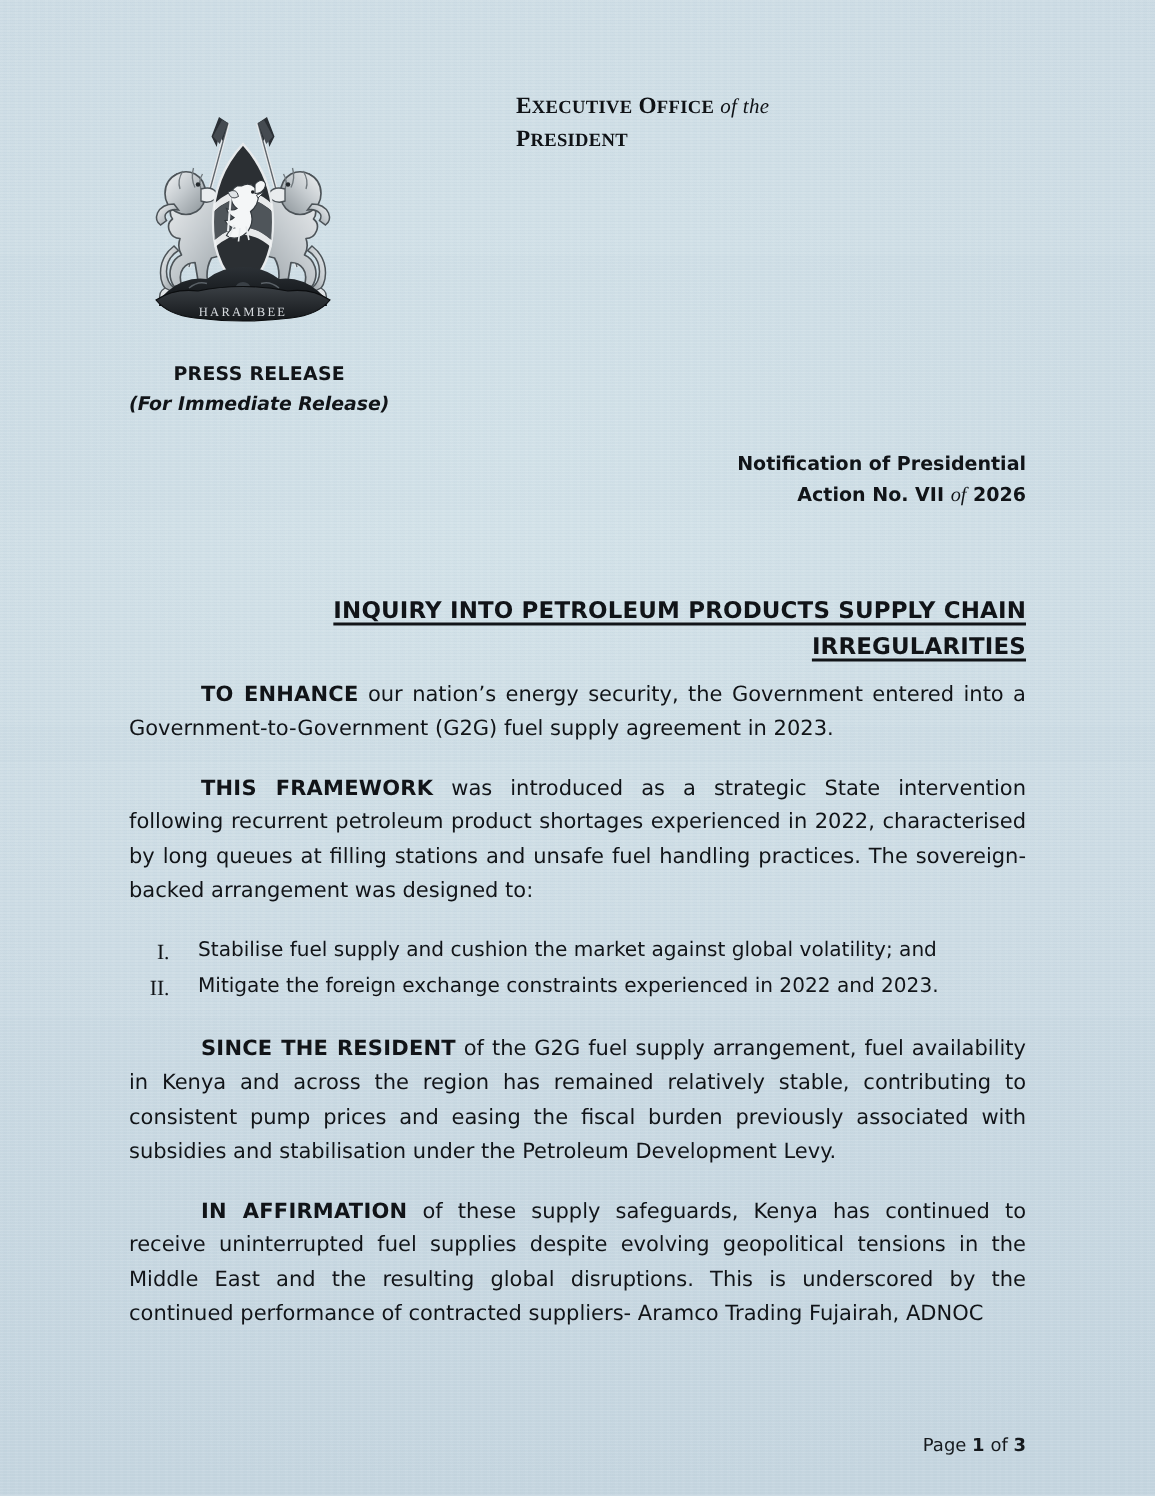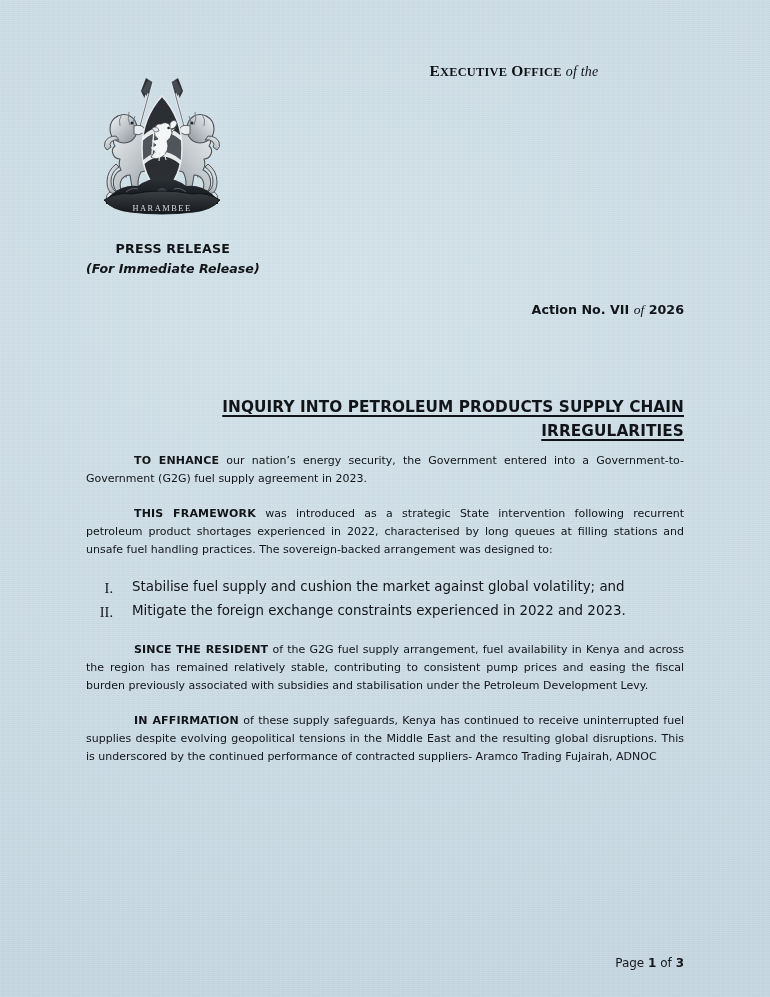--- a/index.html
+++ b/index.html
@@ -42,21 +42,21 @@
       radial-gradient(ellipse 1000px 700px at 45% 30%, #d4e3ea 0%, #cddce5 55%, #c7d7e1 100%);
     box-sizing: border-box;
   }
 
   
   .eop-title {
     position: absolute;
     top: 60px;
     right: 86px;
     width: 340px;
-    text-align: center;
+    text-align: left;
     font-family: "Liberation Serif", serif;
     font-weight: bold;
     font-size: 15.5px;
     letter-spacing: 0.2px;
     line-height: 1.42;
     color: #0f1216;
   }
   .eop-title .smallcaps-first { font-size: 15.5px; }
   .eop-title .sc { font-size: 12.4px; }
   .eop-title .ofthe {
@@ -134,21 +134,21 @@
   .body-area {
     position: absolute;
     left: 86px;
     top: 452px;
     width: 598px;
   }
   p.para {
     margin: 0 0 17px 0;
     text-align: justify;
     text-justify: inter-word;
-    font-size: 11px;
+    font-size: 14px;
     line-height: 1.63;
     text-indent: 48px;
   }
   p.para:last-child { margin-bottom: 2px; }
   p.para b { font-weight: bold; letter-spacing: 0.15px; }
 
   ol.roman-list {
     list-style: none;
     margin: 0 0 17px 0;
     padding: 0;
@@ -288,28 +288,32 @@
       </g>
     </svg>
   </div>
 
   <div class="eop-title">
     <div>
       <span class="smallcaps-first">E</span><span class="sc">XECUTIVE</span>
       <span class="smallcaps-first">O</span><span class="sc">FFICE</span>
       <span class="ofthe">of the</span>
     </div>
+    <div>
+      <span class="smallcaps-first">P</span><span class="sc">RESIDENT</span>
+    </div>
   </div>
 
   <div class="press-block">
     <div class="press-line1">PRESS RELEASE</div>
     <div class="press-line2">(For Immediate Release)</div>
   </div>
 
   <div class="notif">
+    <div>Notification of Presidential</div>
     <div>
       <span>Action No. VII</span>
       <span class="of">of</span>
       <span>2026</span>
     </div>
   </div>
 
   <h1 class="doc-title">
     <span>INQUIRY INTO PETROLEUM PRODUCTS SUPPLY CHAIN</span><br>
     <span>IRREGULARITIES</span>

